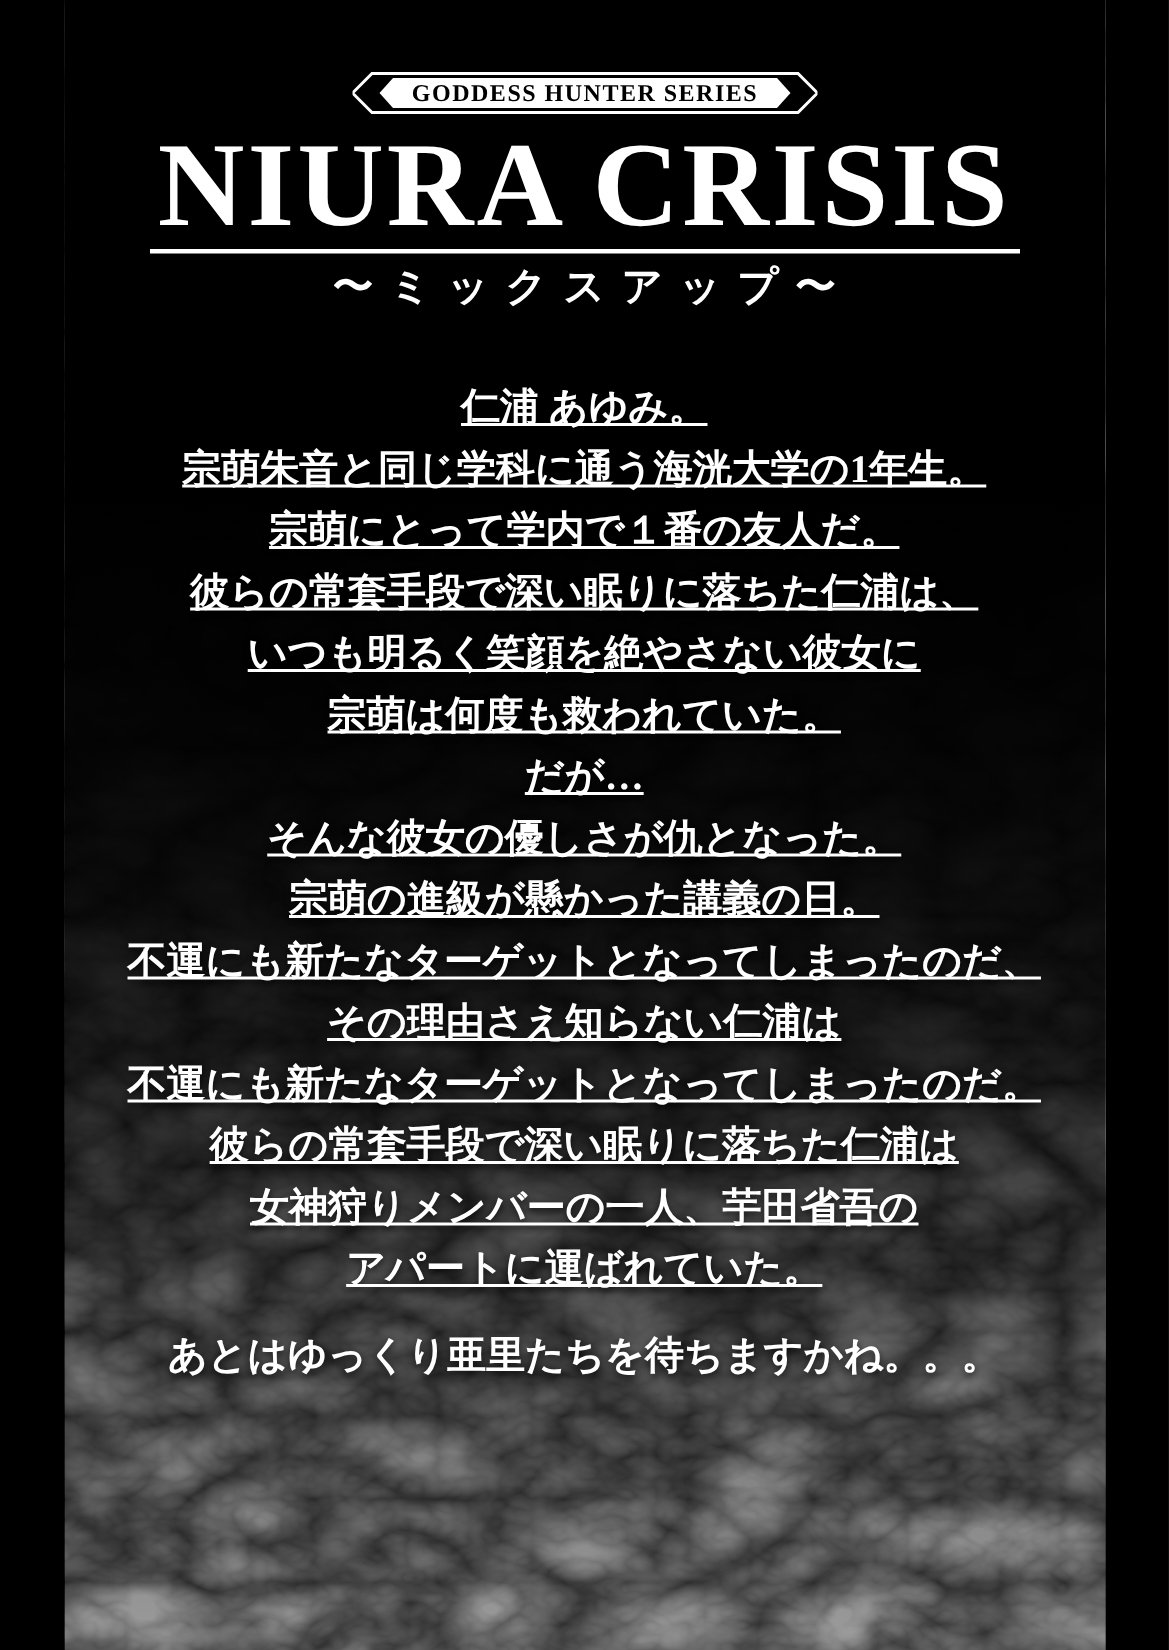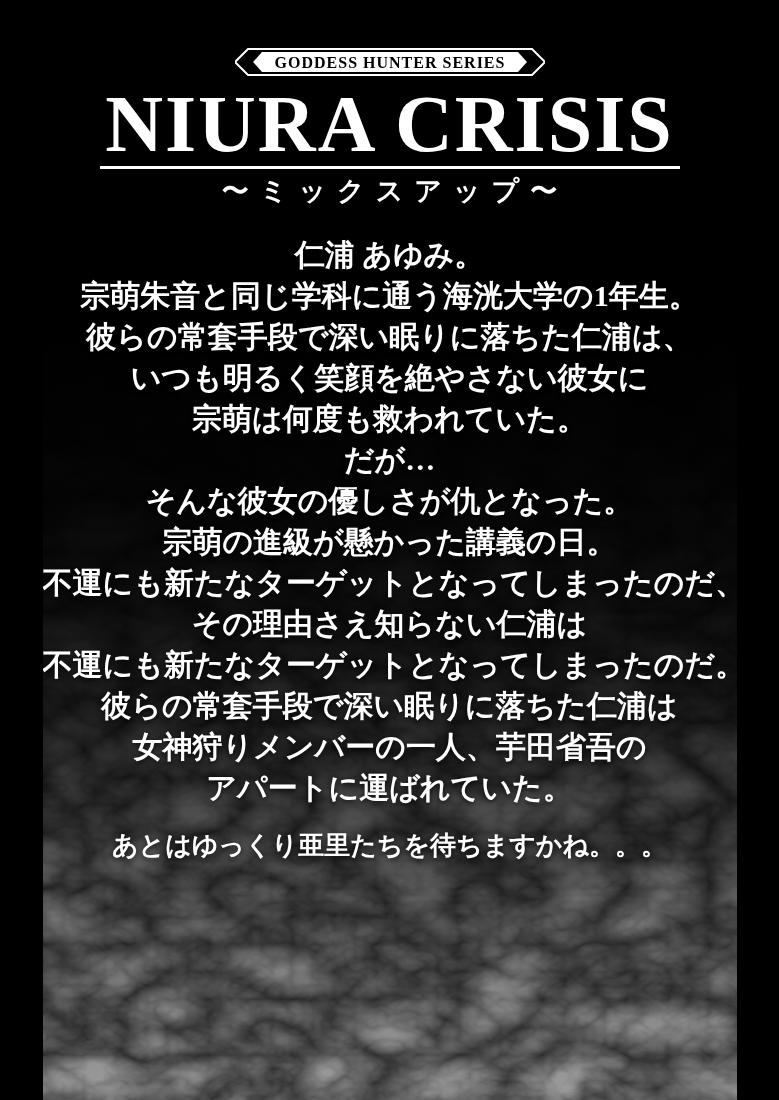--- a/index.html
+++ b/index.html
@@ -67,26 +67,27 @@
     margin-top: 4px;
     font-size: 27px;
     font-weight: bold;
     letter-spacing: 11px;
     padding-left: 11px; 
     color: #fff;
     white-space: nowrap;
   }
   
   .story {
-    margin-top: 25px;
-    font-size: 30px;
+    margin-top: 42px;
+    font-size: 26px;
     line-height: 41px;
     font-weight: 600;
     color: #fff;
     text-shadow: 0 2px 5px rgba(0,0,0,0.75);
+    text-decoration: underline;
   }
   .story-line { white-space: nowrap; }
   
   .quote {
     margin-top: 14px;
     text-align: left;
     padding-left: 52px;
     font-size: 33px;
     line-height: 55px;
     font-weight: bold;
@@ -139,20 +140,21 @@
       <text class="banner-text" x="155" y="19.5" text-anchor="middle" font-size="16" fill="#000000">GODDESS HUNTER SERIES</text>
     </svg>
 
     <div class="main-title">NIURA CRISIS</div>
     <div class="title-underline"></div>
     <div class="subtitle">〜ミックスアップ〜</div>
 
     <div class="story">
       <div class="story-line">仁浦 あゆみ。</div>
       <div class="story-line">宗萌朱音と同じ学科に通う海洸大学の1年生。</div>
+      <div class="story-line">宗萌にとって学内で１番の友人だ。</div>
       <div class="story-line">彼らの常套手段で深い眠りに落ちた仁浦は、</div>
       <div class="story-line">いつも明るく笑顔を絶やさない彼女に</div>
       <div class="story-line">宗萌は何度も救われていた。</div>
       <div class="story-line">だが…</div>
       <div class="story-line">そんな彼女の優しさが仇となった。</div>
       <div class="story-line">宗萌の進級が懸かった講義の日。</div>
       <div class="story-line">不運にも新たなターゲットとなってしまったのだ、</div>
       <div class="story-line">その理由さえ知らない仁浦は</div>
       <div class="story-line">不運にも新たなターゲットとなってしまったのだ。</div>
       <div class="story-line">彼らの常套手段で深い眠りに落ちた仁浦は</div>

